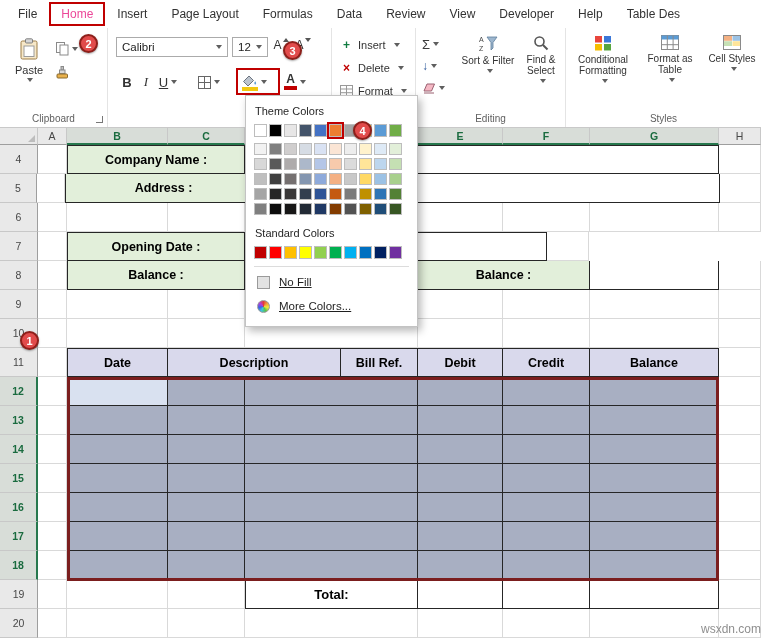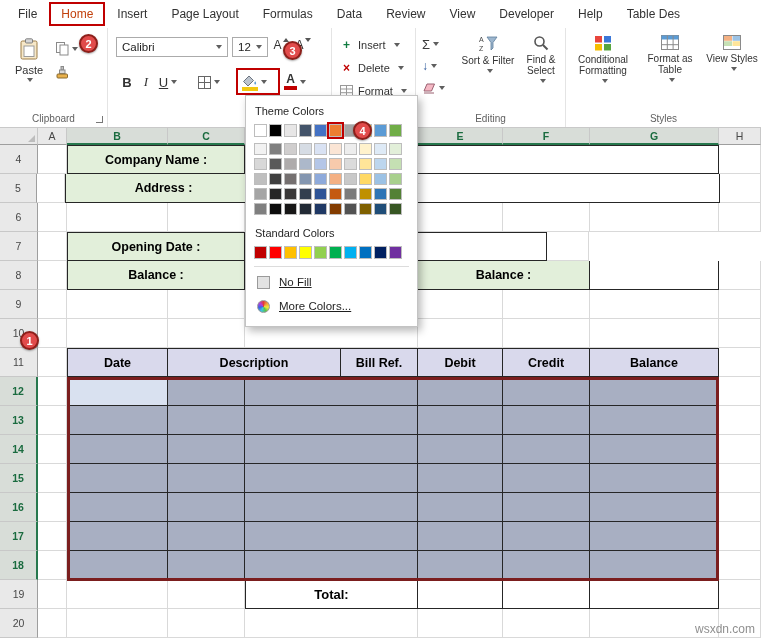--- a/index.html
+++ b/index.html
@@ -2,21 +2,21 @@
 <html><head>
 <meta charset="utf-8">
 <style>
   *{margin:0;padding:0;box-sizing:border-box}
   html,body{width:761px;height:639px;overflow:hidden}
   body{font-family:"Liberation Sans",sans-serif;background:#fff;position:relative;color:#222}
 
   
   .tabbar{height:28px;display:flex;align-items:center;padding-left:6px;background:#fff}
   .tab{font-size:12px;color:#333;padding:5px 12px;white-space:nowrap}
-  .tab.selected{border:2px solid #C00000;padding:3px 10px;color:#c2410c}
+  .tab.selected{border:2px solid #C00000;padding:3px 10px;color:#ec4899}
 
   
   .ribbon{height:100px;display:flex;background:#fff;border-bottom:1px solid #C9C9C9;position:relative}
   .group{position:relative;height:100%;border-right:1px solid #E4E4E4}
   .group-label{position:absolute;bottom:3px;left:0;right:0;text-align:center;font-size:10px;color:#5F5F5F}
   .launch{position:absolute;right:4px;bottom:4px;width:7px;height:7px;border-right:1.5px solid #777;border-bottom:1.5px solid #777}
   .car{width:0;height:0;border-left:3px solid transparent;border-right:3px solid transparent;border-top:4px solid #5F5F5F;display:inline-block;margin-left:3px}
 
   .paste{position:absolute;left:8px;top:6px;width:42px;display:flex;flex-direction:column;align-items:center;gap:3px;padding-top:4px}
   .paste-lab{font-size:11px;color:#333;display:flex;flex-direction:column;align-items:center;gap:2px}
@@ -89,21 +89,21 @@
 
   
   .badge{position:absolute;width:19px;height:19px;border-radius:50%;background:#E14B4B;border:2px solid #8E1F1A;color:#fff;font-size:11px;font-weight:bold;display:flex;align-items:center;justify-content:center;z-index:60;box-shadow:0 1px 2px rgba(0,0,0,.35)}
   .b1{left:20px;top:331px}
   .b2{left:79px;top:34px}
   .b3{left:283px;top:41px}
   .b4{left:353px;top:121px}
   .fill-annot{position:absolute;left:236px;top:68px;width:44px;height:27px;border:2px solid #C00000;z-index:45}
   .range-annot{position:absolute;left:67px;top:377px;width:652px;height:204px;border:3px solid #7B1E1E;z-index:30}
 
-  .watermark{position:absolute;right:6px;bottom:3px;font-size:12px;color:#8F8F8F;z-index:70}
+  .watermark{position:absolute;right:0;bottom:3px;font-size:12px;color:#8F8F8F;z-index:70}
 </style>
 </head>
 <body>
 
 <div class="tabbar" id="tabbar">
     <div class="tab">File</div>
     <div class="tab selected">Home</div>
     <div class="tab">Insert</div>
     <div class="tab">Page Layout</div>
     <div class="tab">Formulas</div>
@@ -273,21 +273,21 @@
       <span class="car"></span>
     </div>
     <div class="big" style="left:140px;width:52px">
       <svg width="18" height="15" viewBox="0 0 18 15">
         <rect x="0.5" y="0.5" width="17" height="14" fill="#fff" stroke="#8A8A8A"></rect>
         <rect x="1" y="1" width="8" height="4.8" fill="#F4B183"></rect>
           <rect x="9.5" y="1" width="7.5" height="4.8" fill="#9CC3E5"></rect>
         <rect x="1" y="6.2" width="8" height="4.8" fill="#C6E0B4"></rect>
           <rect x="9.5" y="6.2" width="7.5" height="4.8" fill="#FFE599"></rect>
       </svg>
-      <span class="lbl">View Styles</span>
+      <span class="lbl">Cell Styles</span>
       <span class="car"></span>
     </div>
     <div class="group-label"><span>Styles</span></div>
   </div>
 </div>
 
 <div class="sheet" id="sheet">
     <div class="srow">
       <div class="colhdr corner"></div>
       <div class="colhdr" style="width: 29px;">A</div>

